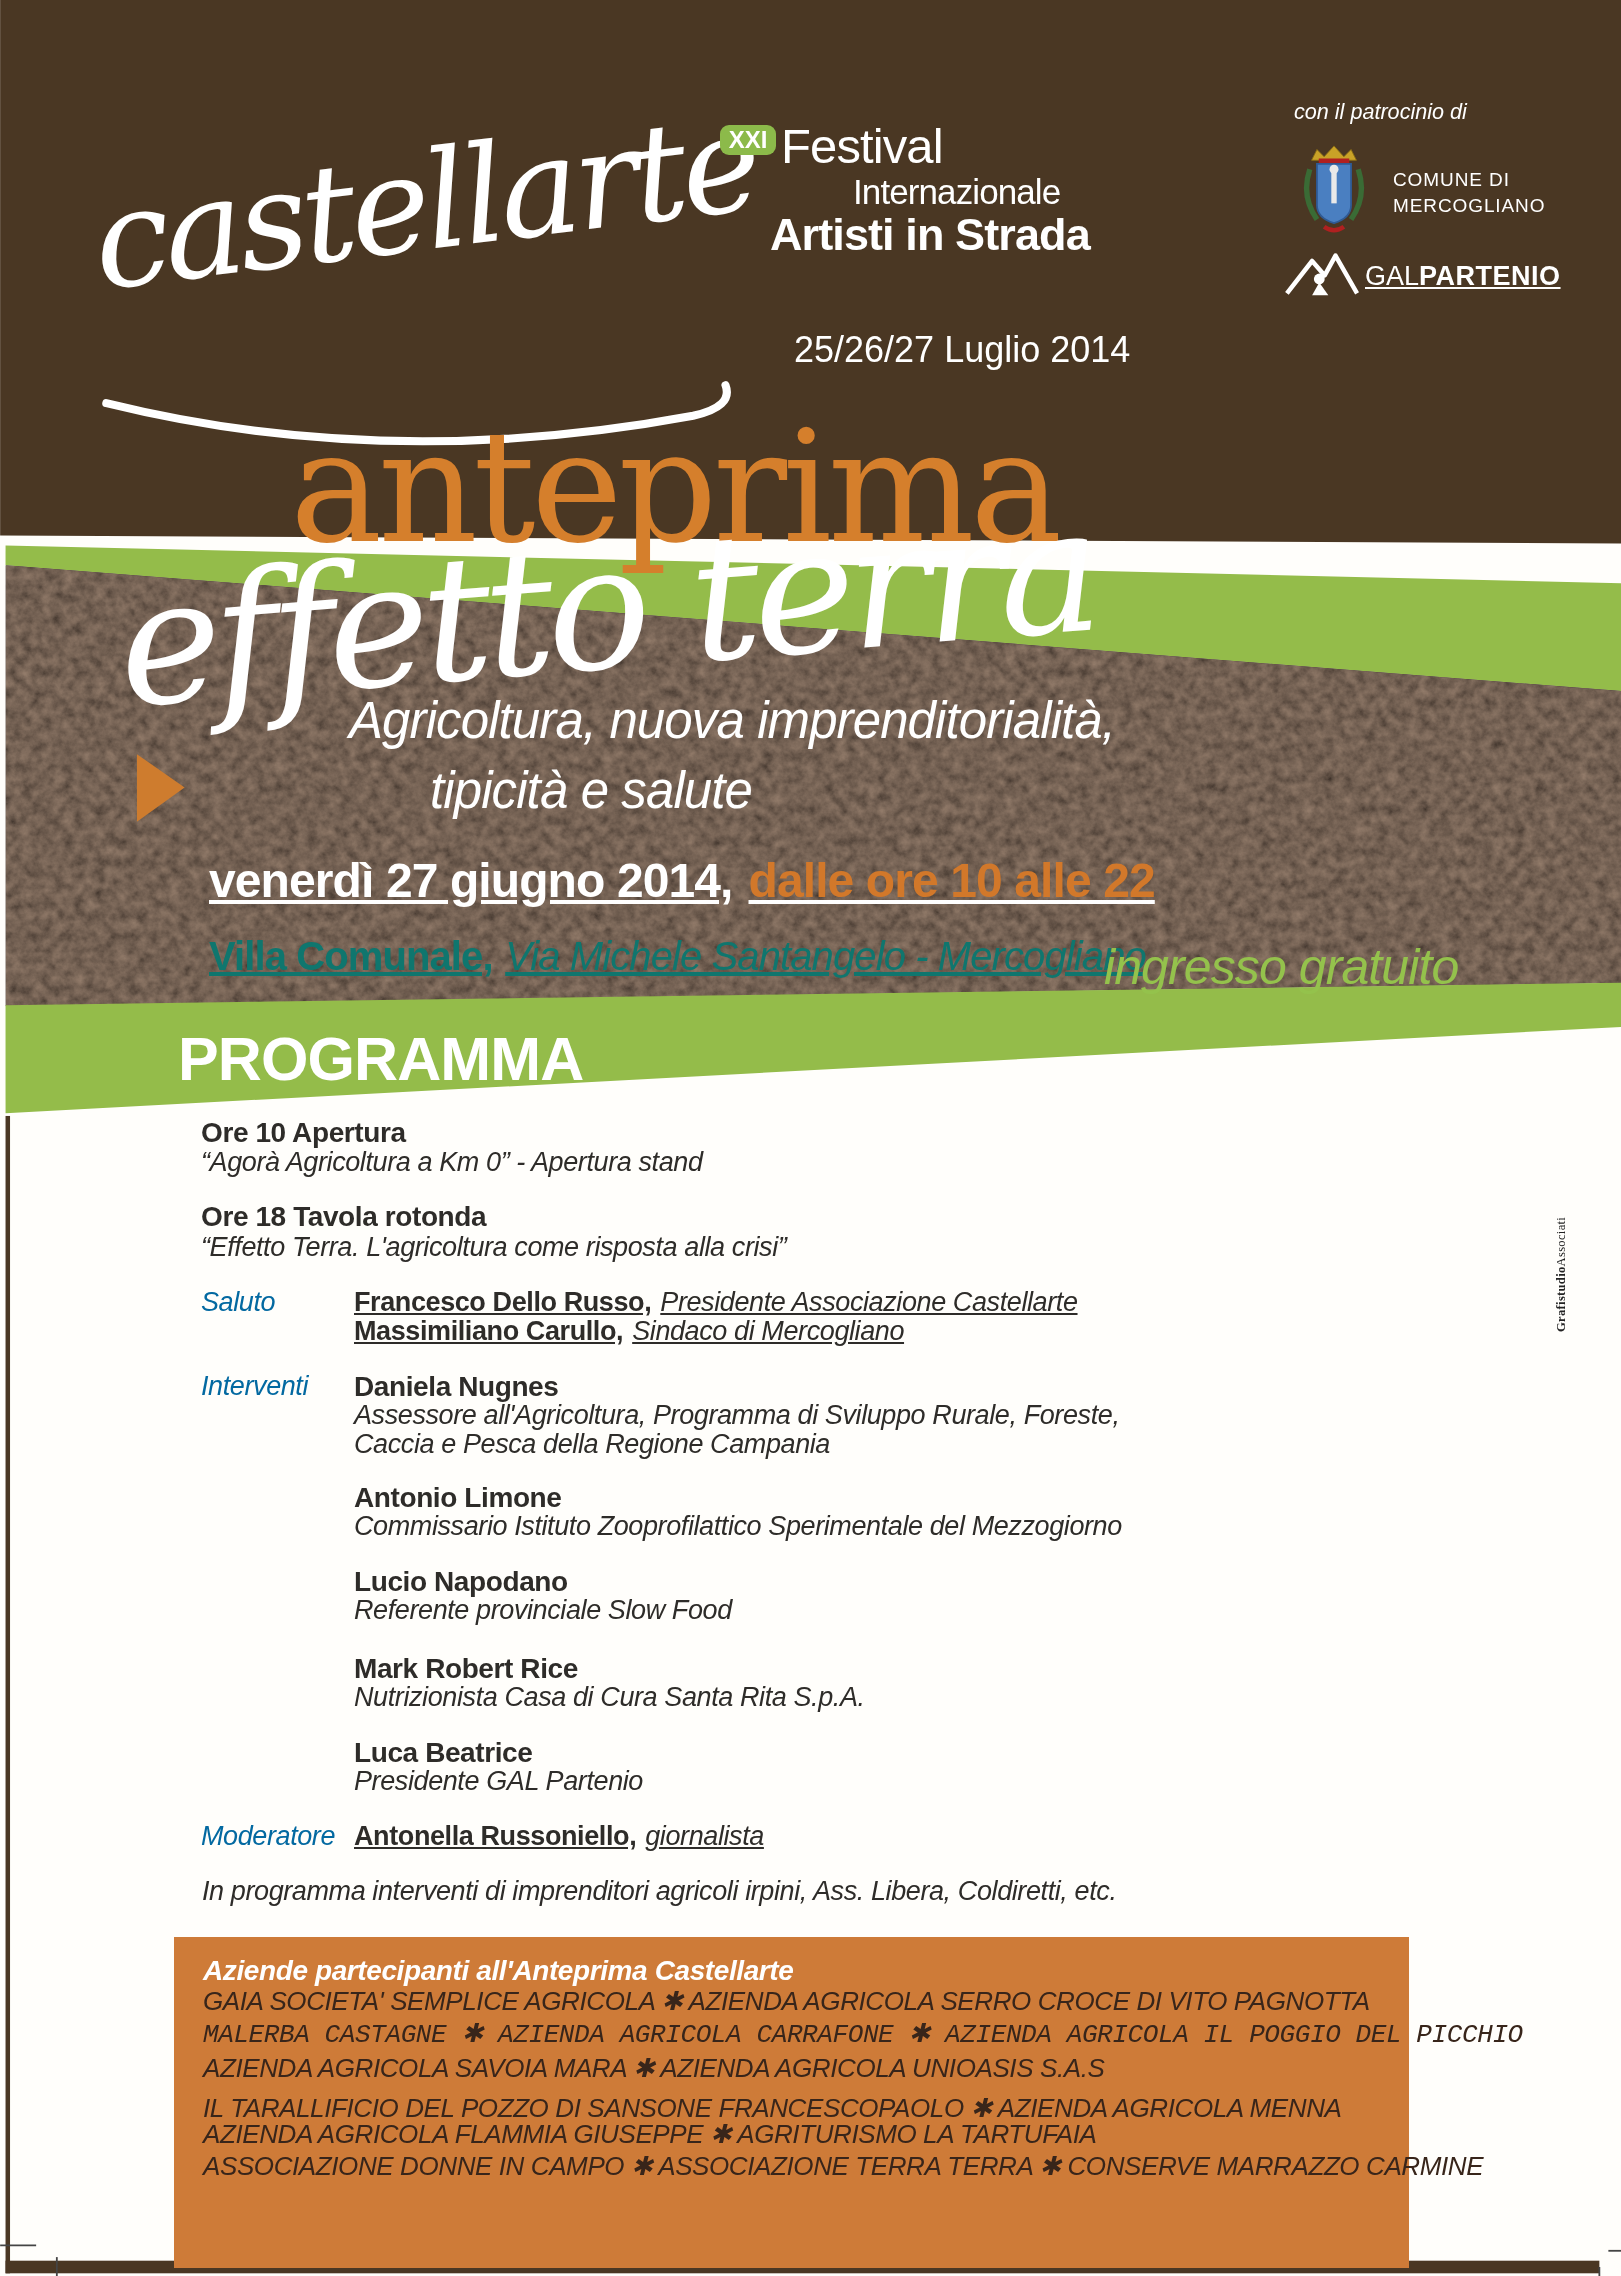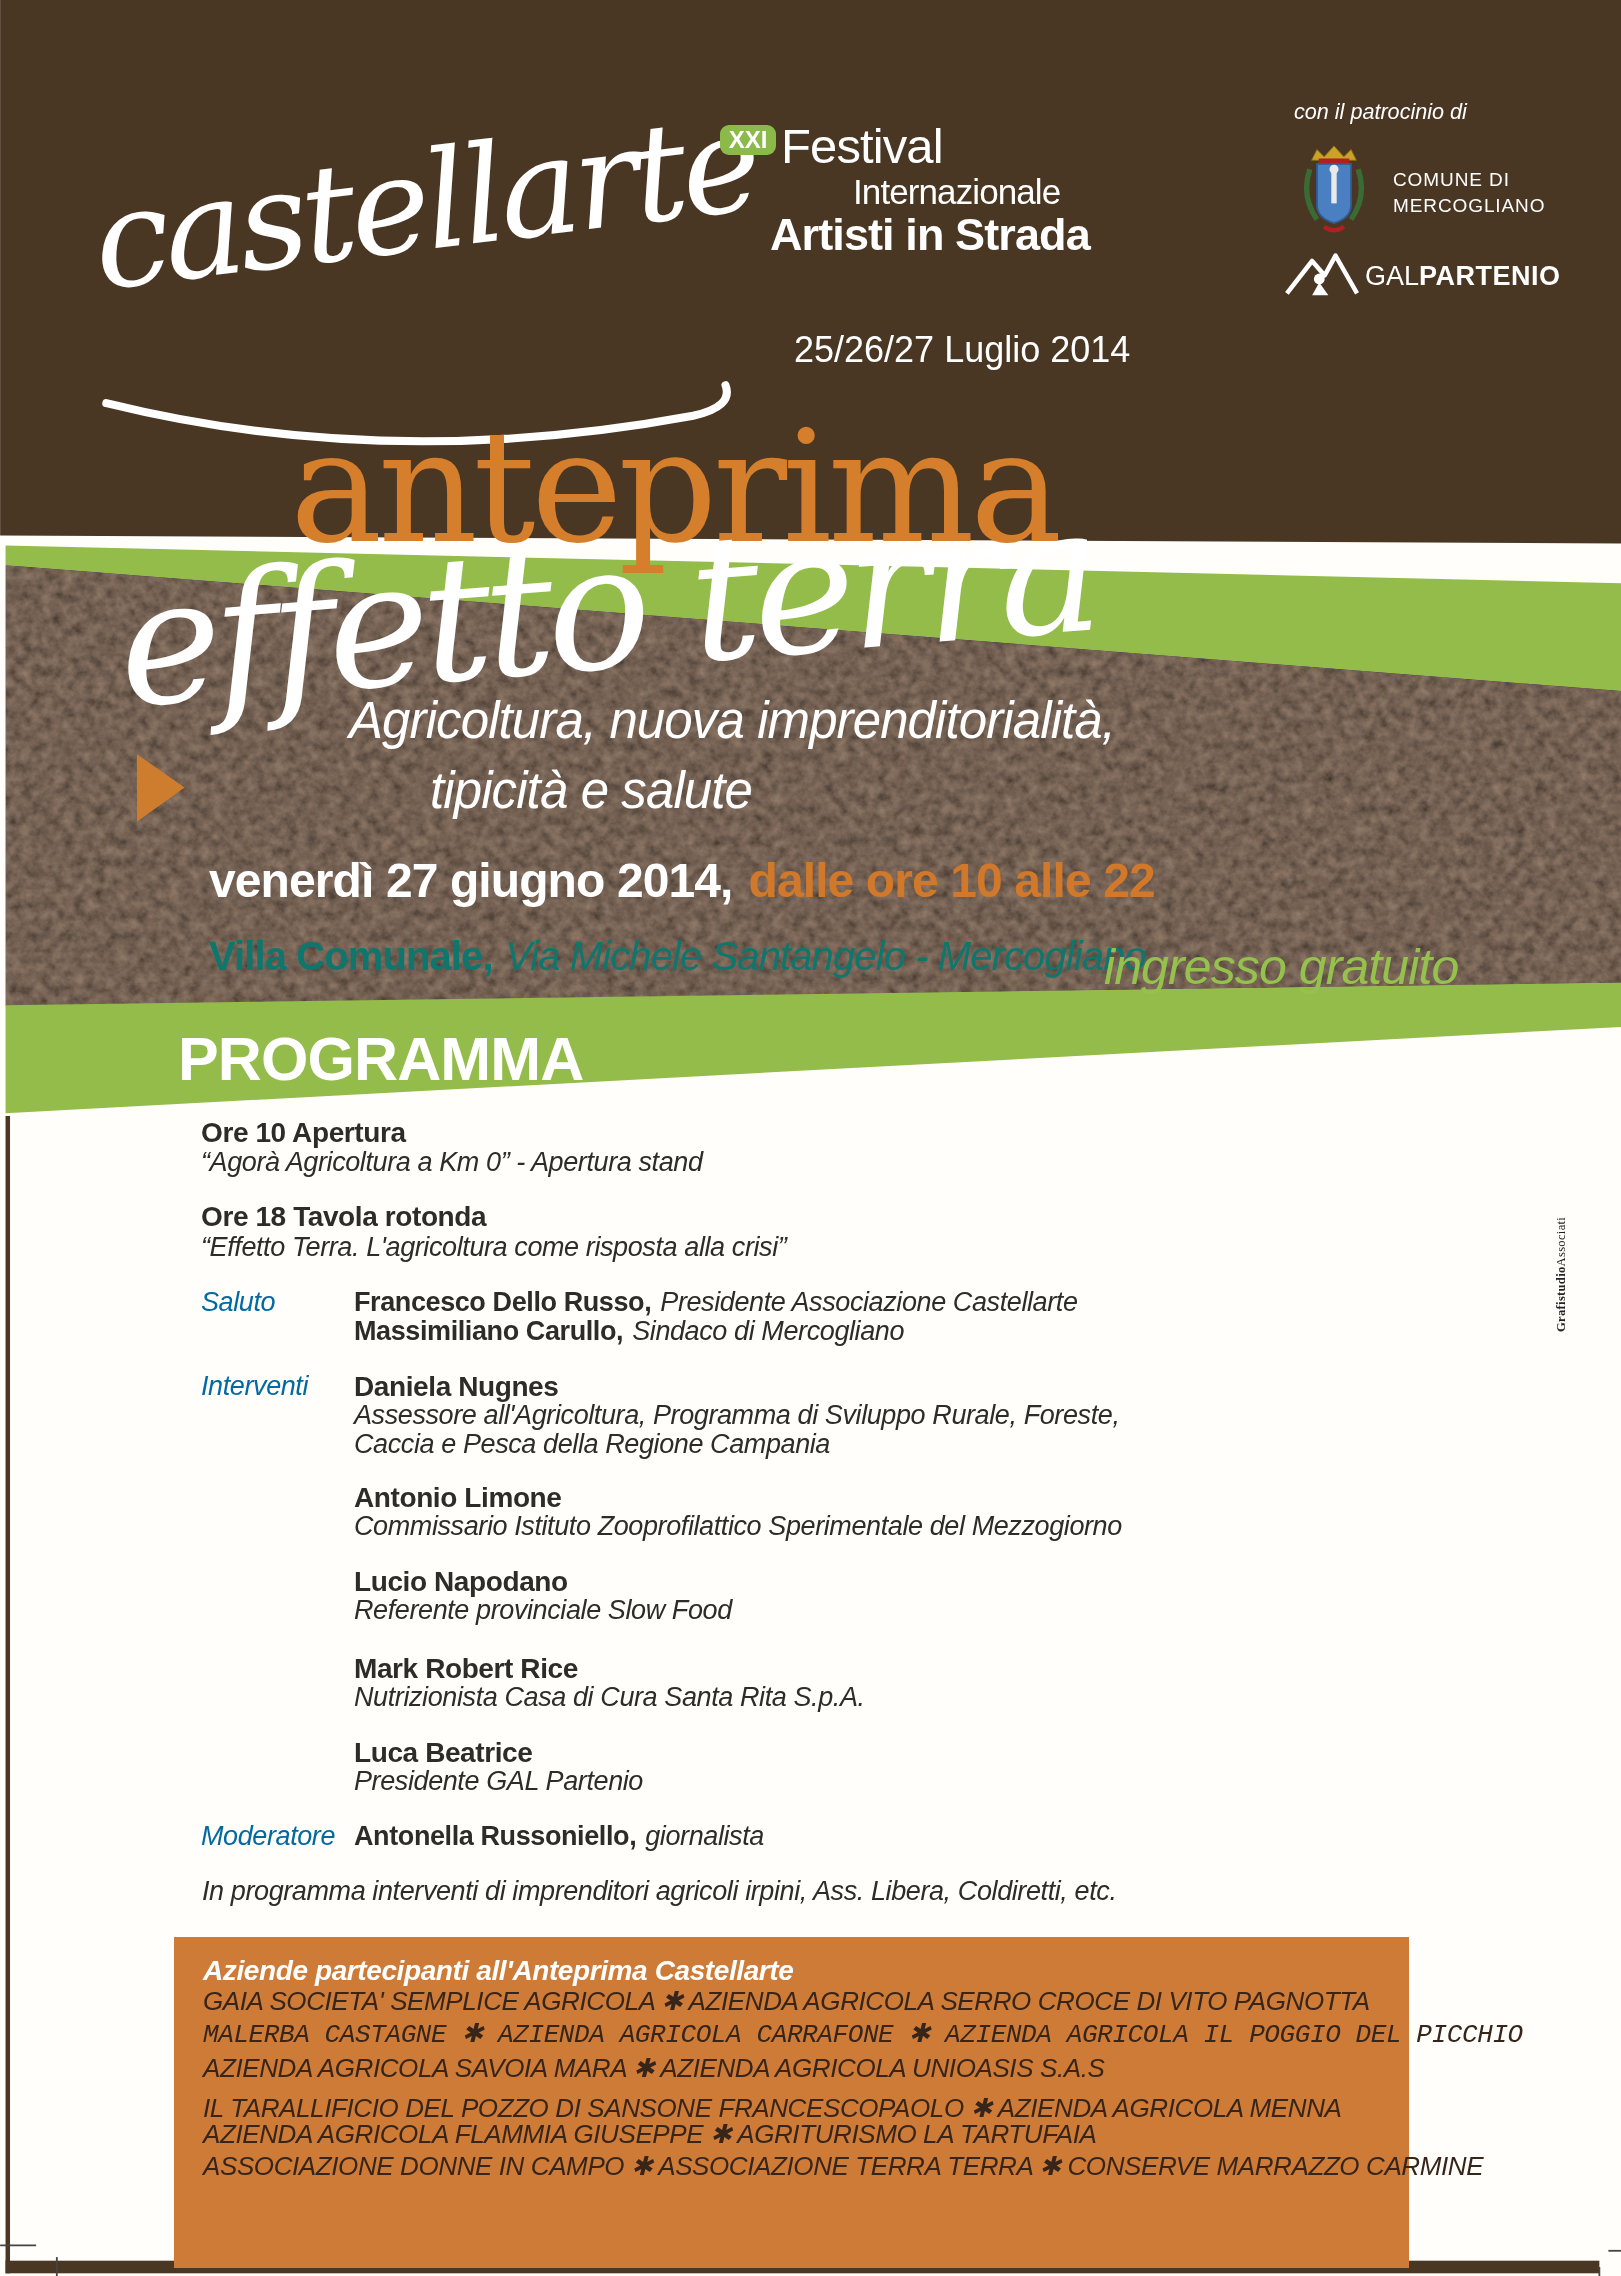--- a/index.html
+++ b/index.html
@@ -35,21 +35,21 @@
   .ptxt.b{font-weight:bold;font-size:28px;}
   .ptxt.i{font-style:italic;}
   .plabel{font-size:27px;font-style:italic;color:#0369a1;letter-spacing:-0.4px;line-height:1;}
   .orange-box{background:#ce7b38;}
   .company-title{font-size:28px;font-weight:bold;font-style:italic;color:#fff;
                  letter-spacing:-0.4px;line-height:1;white-space:nowrap;}
   .company-line{font-size:26px;font-style:italic;color:#38251a;letter-spacing:-0.4px;
                 line-height:1;white-space:nowrap;}
   .credit{font-family:"Liberation Serif",serif;font-size:12.6px;color:#222;
           transform:rotate(-90deg);transform-origin:0 0;white-space:nowrap;letter-spacing:0.3px;}
-  .row{display:flex;align-items:center;}
+  .row{display:flex;align-items:center;text-decoration:underline;}
 </style>
 </head>
 <body>
 
 <div class="poster">
 
   <svg class="bg-svg" width="1622" height="2276" viewBox="0 0 1802 2529">
     <defs>
       <filter id="soilTex" x="0" y="0" width="100%" height="100%">
         <feTurbulence type="fractalNoise" baseFrequency="0.085" numOctaves="4" seed="7"></feTurbulence>

